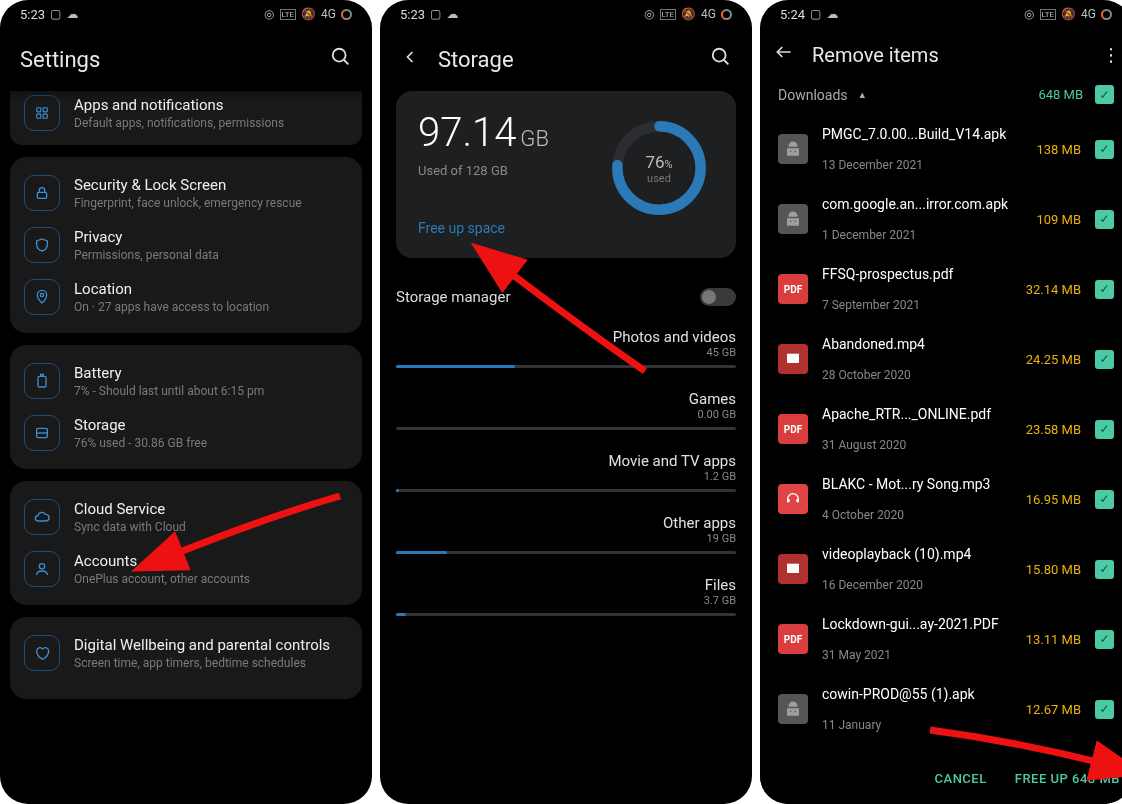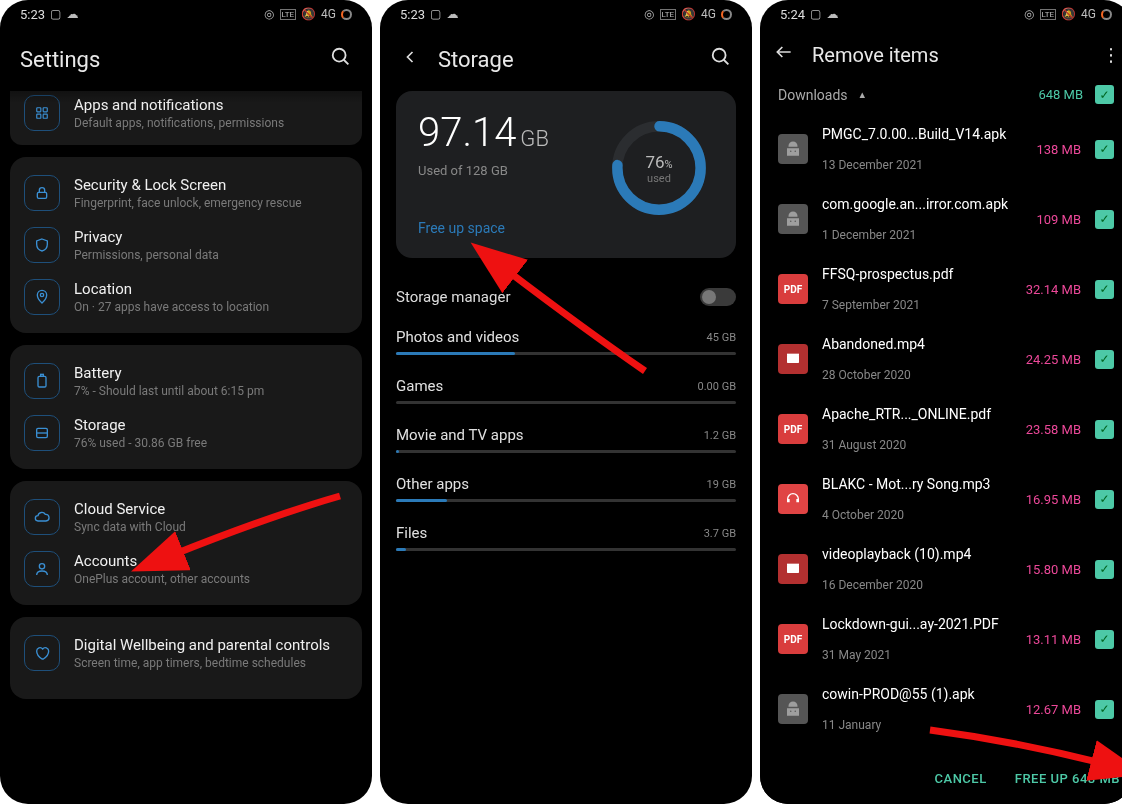--- a/index.html
+++ b/index.html
@@ -171,22 +171,22 @@
     position:relative;
   }
   .toggle::after{
     content:""; position:absolute; left:2px; top:2px;
     width:14px; height:14px; border-radius:50%; background:#777;
   }
   .cat {
     margin-top: 22px;
   }
   .cat .row{
-    display:flex; justify-content:space-between; align-items:center;
-    font-size:15px; color:#e0e0e0;
+    display:flex; justify-content:space-between; align-items:flex-end;
+    font-size:15px; color:#e0e0e0;flex-direction:column;
   }
   .cat .row .size{ font-size:11px; color:#888;}
   .cat .bar{
     height:3px; background:#333; border-radius:2px; margin-top:6px;
     position:relative;
   }
   .cat .bar .fill{
     position:absolute; left:0; top:0; height:100%; background:#2b7ab8;
     border-radius:2px;
   }
@@ -226,21 +226,21 @@
   .ic-apk{ background:#555;}
   .ic-apk svg{ width:18px; height:18px; fill:#9e9e9e;}
   .ic-pdf{ background:#d93d3d; font-size:8px;}
   .ic-mp4{ background:#b33030;}
   .ic-mp4 svg{ width:16px; height:16px; fill:#fff;}
   .ic-mp3{ background:#e04444;}
   .ic-mp3 svg{ width:16px;height:16px; fill:#fff; }
   .filerow .ftxt{ flex:1; min-width:0;}
   .filerow .fname{ font-size:14px; color:#fff; white-space:nowrap; overflow:hidden; text-overflow:ellipsis;}
   .filerow .fdate{ font-size:12px; color:#888; margin-top:16px;}
-  .filerow .fsize{ font-size:13px; color:#ec4899; flex-shrink:0; }
+  .filerow .fsize{ font-size:13px; color:#eab308; flex-shrink:0; }
   .bottom-actions{
     position:absolute; bottom:10px; right:8px; left:16px;
     display:flex; justify-content:flex-end; gap:28px;
     font-size:13px; font-weight:500; letter-spacing:0.5px;
     color:#4dc9a7; padding:8px 4px;
   }
   .bottom-fade{
     position:absolute; bottom:0; left:0; right:0; height:60px;
     background:linear-gradient(rgba(0,0,0,0), #000 60%);
   }

